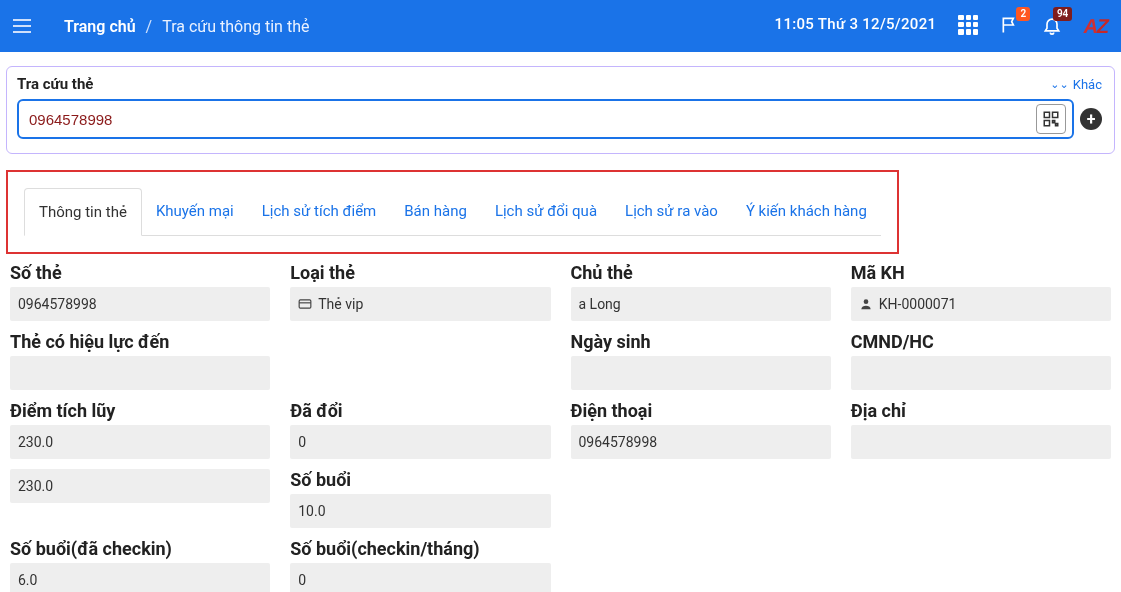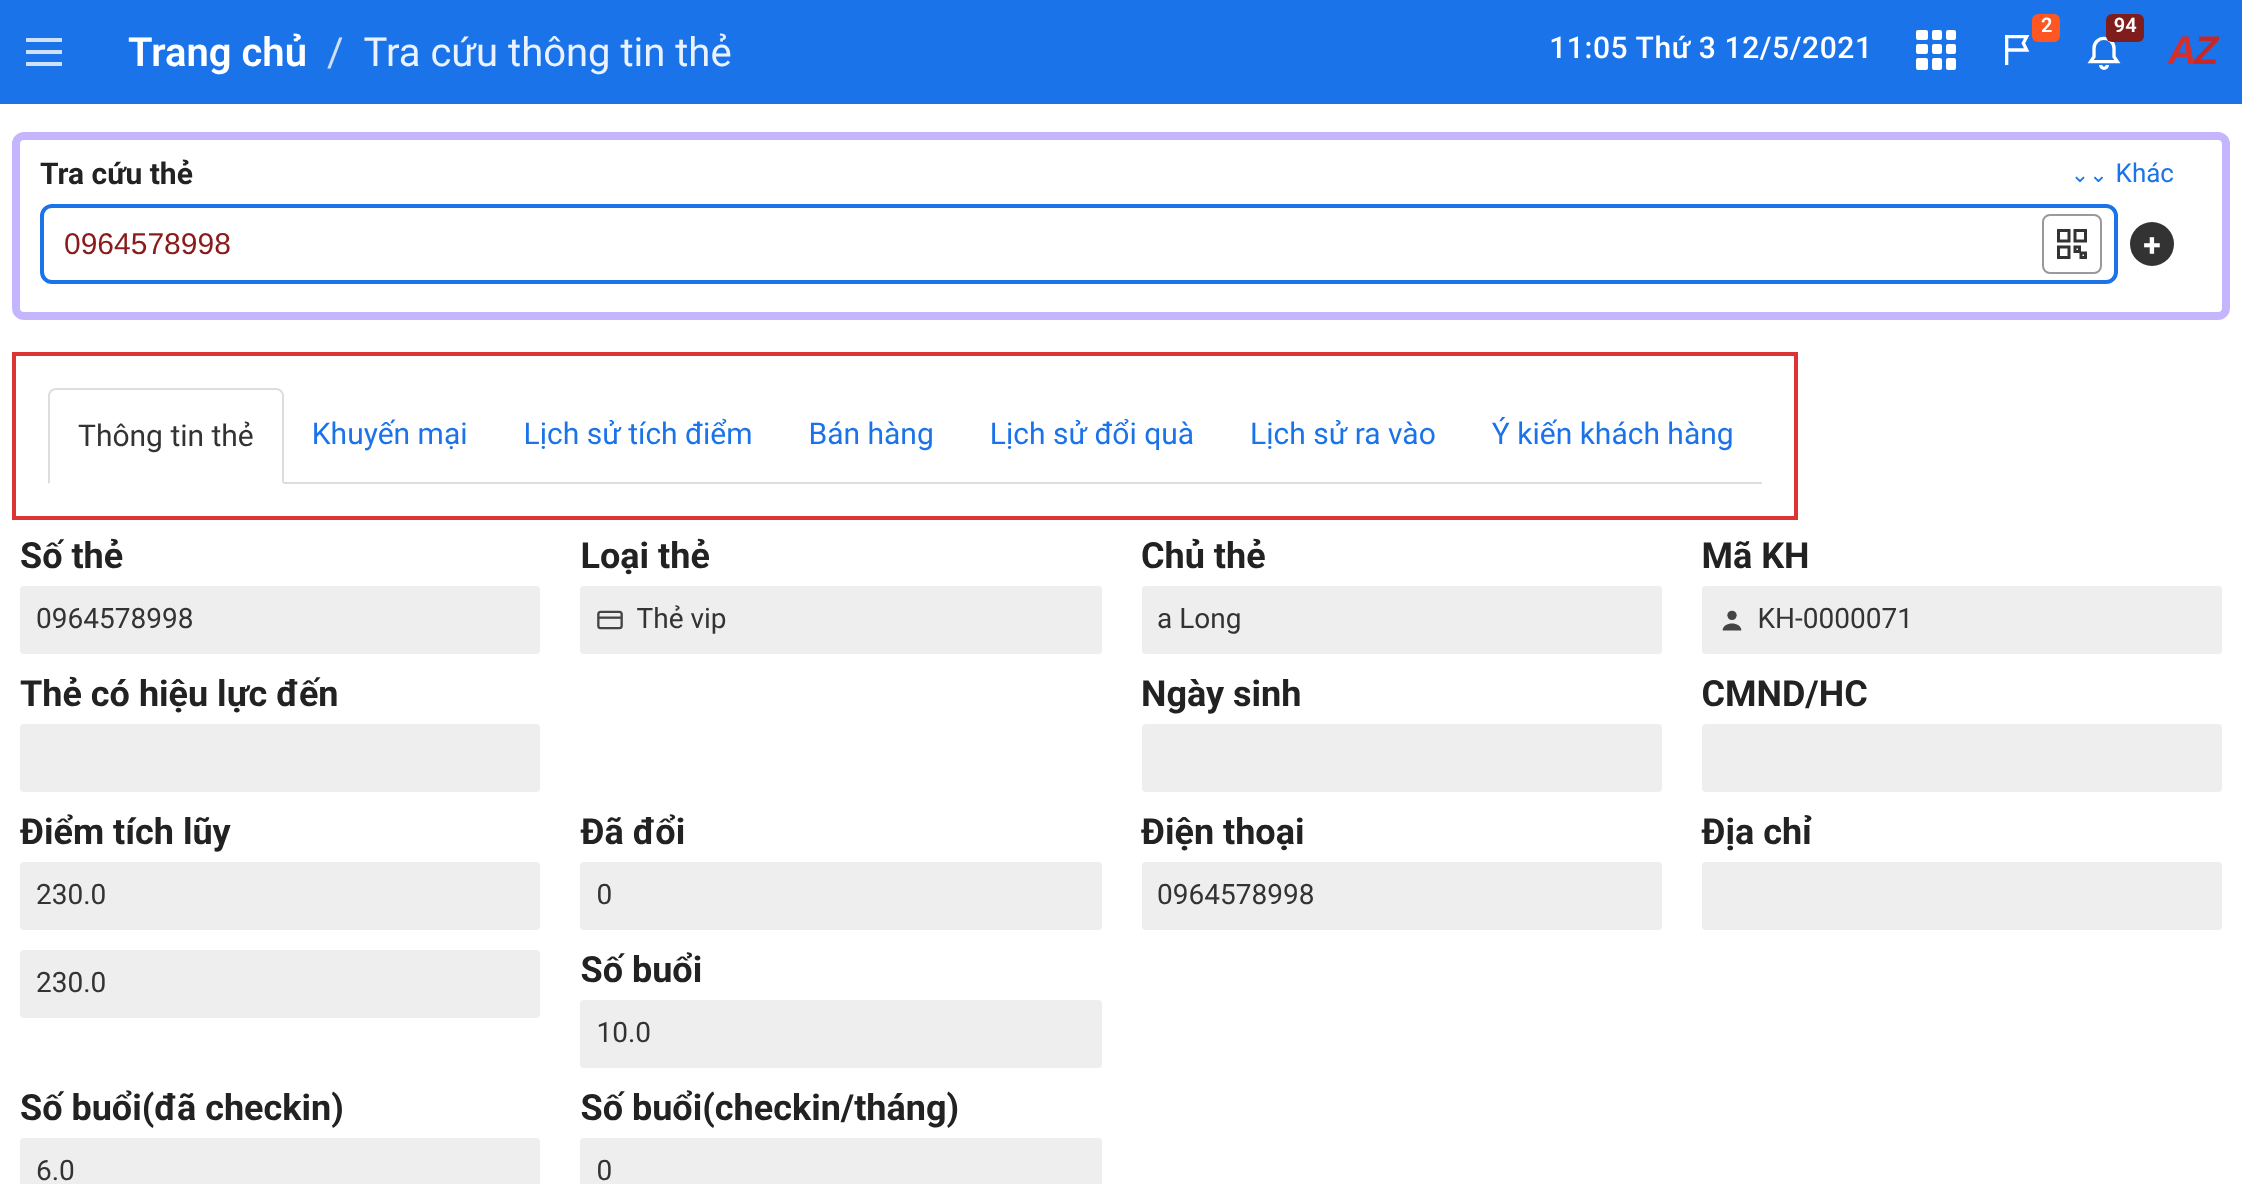--- a/index.html
+++ b/index.html
@@ -1,37 +1,37 @@
 <!DOCTYPE html>
 <html><head>
 <meta charset="utf-8">
 <style>
   * { box-sizing: border-box; margin: 0; padding: 0; }
   body { font-family: -apple-system, BlinkMacSystemFont, "Segoe UI", Roboto, Arial, sans-serif; font-size: 14px; color: #222; background: #fff; width: 1121px; }
   .header { background: #1a73e8; color: #fff; height: 52px; display: flex; align-items: center; padding: 0 12px 0 0; }
   .menu-btn { width: 44px; height: 52px; display: flex; align-items: center; justify-content: center; cursor: pointer; }
   .menu-btn .bars { width: 18px; height: 14px; display: flex; flex-direction: column; justify-content: space-between; }
   .menu-btn .bars span { display: block; height: 2px; background: #cfe0fb; }
-  .breadcrumb { display: flex; align-items: center; gap: 10px; font-size: 20px; margin-left: 20px; }
+  .breadcrumb { display: flex; align-items: center; gap: 10px; font-size: 16px; margin-left: 20px; }
   .breadcrumb .sep { color: #cfe0fb; }
   .breadcrumb .home { font-weight: 600; }
   .breadcrumb .current { color: #eaf2ff; }
   .spacer { flex: 1; }
   .header-right { display: flex; align-items: flex-start; gap: 22px; font-size: 15px; }
   .datetime { color: #fff; font-weight: 500; letter-spacing: 0.3px; }
   .grid-icon { width: 20px; height: 20px; display: grid; grid-template-columns: repeat(3, 1fr); grid-template-rows: repeat(3, 1fr); gap: 2px; }
   .grid-icon span { background: #fff; border-radius: 1px; }
   .icon-wrap { position: relative; cursor: pointer; display:flex; align-items:center; }
   .badge { position: absolute; top: -8px; right: -10px; background: #ff5722; color: #fff; font-size: 10px; font-weight: 600; padding: 1px 4px; border-radius: 3px; line-height: 1.2; min-width: 14px; text-align:center; }
   .badge.red { background: #7f1d1d; }
   .logo { font-weight: 800; font-family: Arial, sans-serif; font-size: 20px; color: #d32f2f; display:flex; align-items:center; }
   .logo .a { transform: skewX(-10deg); }
   .logo .z { color: #c62828; transform: skewX(-10deg); margin-left:-2px; }
 
-  .panel { border: 4px solid #c4b5fd; border-radius: 6px; margin: 14px 6px 0 6px; padding: 8px 24px 14px 10px; }
+  .panel { border: 1px solid #c4b5fd; border-radius: 6px; margin: 14px 6px 0 6px; padding: 8px 12px 14px 10px; }
   .panel-header { display: flex; align-items: center; justify-content: space-between; }
   .panel-title { font-weight: 700; font-size: 15px; }
   .khac { color: #1a73e8; font-size: 13px; display:flex; align-items:center; gap:4px; cursor:pointer; }
   .khac .dbl-chev { font-size: 11px; line-height: 1; }
   .search-row { margin-top: 6px; display:flex; align-items:center; gap:6px; }
   .search-box { flex:1; border: 2px solid #1a73e8; border-radius: 6px; height: 40px; display:flex; align-items:center; padding: 0 6px 0 10px; }
   .search-box input { border:none; outline:none; flex:1; font-size: 15px; color: #8b1a1a; background:transparent; }
   .search-box input::selection { background:#cfe0fb; }
   .qr-btn { width: 30px; height: 30px; border:1px solid #999; border-radius:4px; display:flex; align-items:center; justify-content:center; cursor:pointer; }
   .plus-btn { width: 22px; height:22px; border-radius:50%; background:#333; color:#fff; display:flex; align-items:center; justify-content:center; font-size:16px; font-weight:700; cursor:pointer; }

